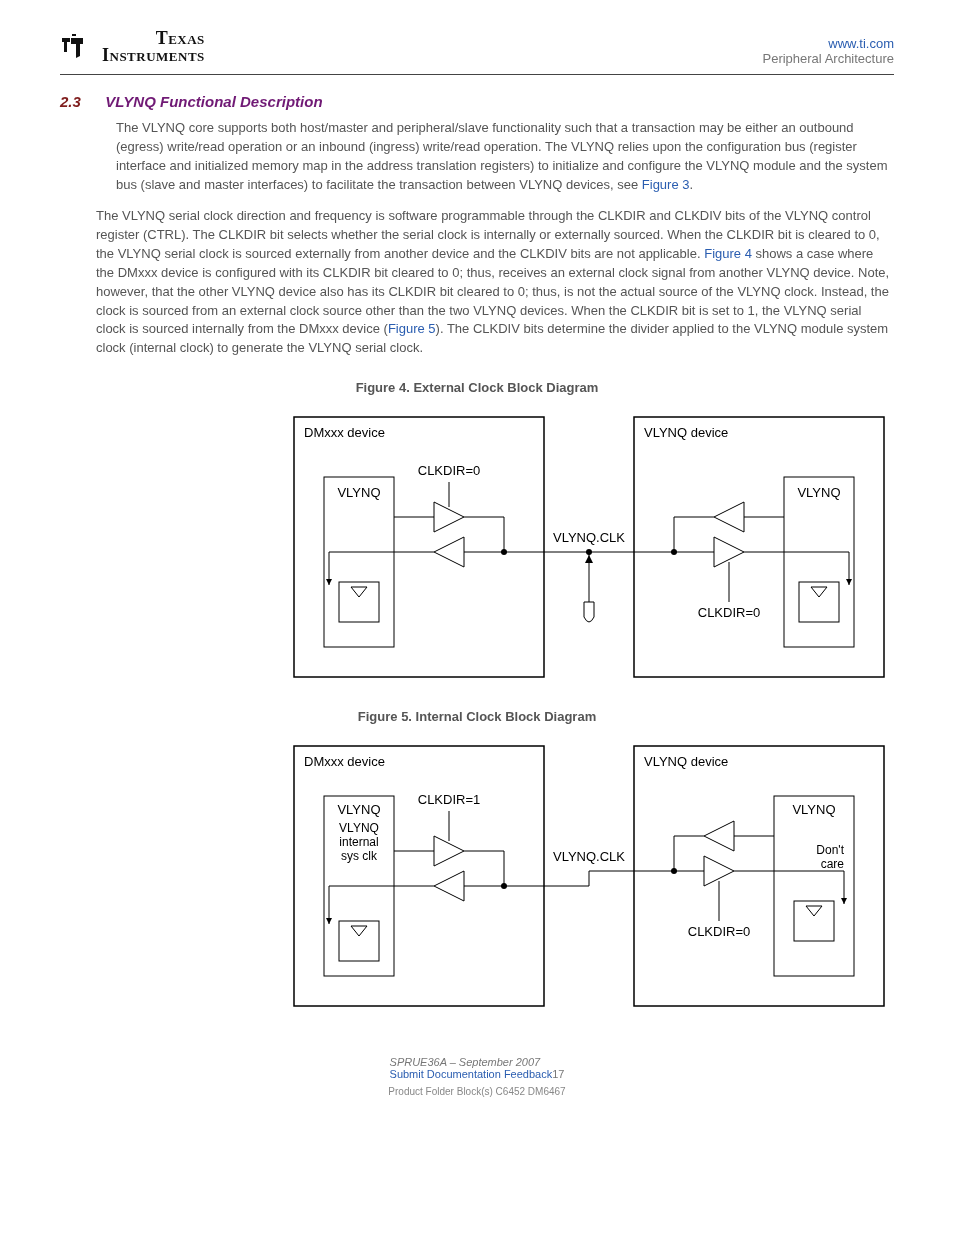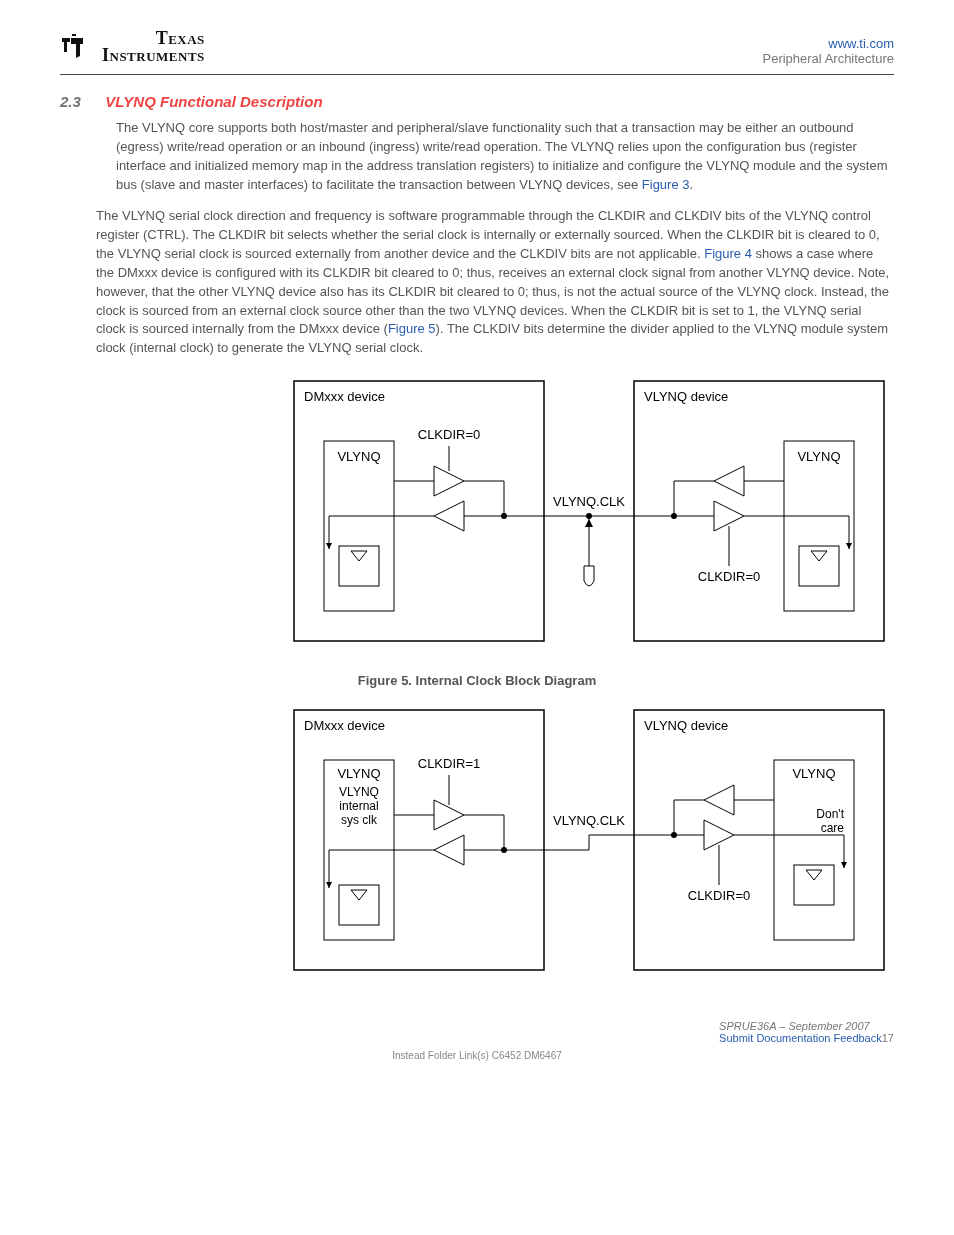--- a/index.html
+++ b/index.html
@@ -39,48 +39,48 @@
     font-size: 13px;
     color: #777;
     margin-top: 6px;
   }
   .header-right a { color: #2a5db0; text-decoration: none; }
   .hr { border-top: 1.5px solid #444; margin: 8px 0 18px 0; }
   .section-num {
     font-size: 15px;
     font-weight: bold;
     font-style: italic;
-    color: #737373;
+    color: #7f1d1d;
     margin-top: 28px;
   }
   .section-title {
     font-size: 15px;
     font-weight: bold;
     font-style: italic;
-    color: #ef4444;
+    color: #701a75;
   }
   .body-text {
     font-size: 13px;
     color: #555;
     line-height: 1.45;
     margin-top: 8px;
   }
   .body-text a { color: #2a5db0; text-decoration: none; }
   .fig-caption {
     text-align: center;
     font-size: 13px;
     font-weight: bold;
     color: #555;
     margin-top: 22px;
     margin-bottom: 12px;
   }
   .figure-wrap { display:flex; justify-content:flex-end; }
   .footer {
     display: flex;
-    justify-content: flex-end;
+    justify-content: center;
     align-items: flex-end;
     font-size: 11px;
     color: #777;
     margin-top: 40px;
   }
   .footer .left { font-style: italic; }
   .footer .left a { color:#2a5db0; font-style: normal; text-decoration:none;}
   .footer .center { text-align:center; font-style: italic; flex:1;}
   .footer .right { text-align:right; }
   .footer-bottom {
@@ -125,20 +125,21 @@
     <a href="#">Figure 3</a><span>.</span>
   </p>
 
 
   <p class="body-text" style="margin-left:36px;">
     <span>The VLYNQ serial clock direction and frequency is software programmable through the CLKDIR and CLKDIV bits of the VLYNQ control register (CTRL). The CLKDIR bit selects whether the serial clock is internally or externally sourced. When the CLKDIR bit is cleared to 0, the VLYNQ serial clock is sourced externally from another device and the CLKDIV bits are not applicable. </span>
     <a href="#">Figure 4</a>
     <span> shows a case where the DMxxx device is configured with its CLKDIR bit cleared to 0; thus, receives an external clock signal from another VLYNQ device. Note, however, that the other VLYNQ device also has its CLKDIR bit cleared to 0; thus, is not the actual source of the VLYNQ clock. Instead, the clock is sourced from an external clock source other than the two VLYNQ devices. When the CLKDIR bit is set to 1, the VLYNQ serial clock is sourced internally from the DMxxx device (</span><a href="#">Figure 5</a><span>). The CLKDIV bits determine the divider applied to the VLYNQ module system clock (internal clock) to generate the VLYNQ serial clock.</span>
   </p>
 
+  <div class="fig-caption">Figure 4. External Clock Block Diagram</div>
   <div class="figure-wrap">
     <svg width="610" height="280" viewBox="0 0 610 280">
 
       <rect x="10" y="10" width="250" height="260" fill="none" stroke="#000" stroke-width="1.5"></rect>
       <text x="20" y="30" font-size="13"><tspan>DMxxx device</tspan></text>
 
       <rect x="40" y="70" width="70" height="170" fill="none" stroke="#000"></rect>
       <text x="75" y="90" font-size="13" text-anchor="middle"><tspan>VLYNQ</tspan></text>
 
       <rect x="55" y="175" width="40" height="40" fill="none" stroke="#000"></rect>
@@ -246,15 +247,15 @@
     </svg>
   </div>
 
   <div class="footer">
     <div class="left">
       <span>SPRUE36A – September 2007</span><br>
       <a href="#">Submit Documentation Feedback</a>
     </div>
     <div class="right">17</div>
   </div>
-  <div class="footer-bottom" style="text-align:center;">Instead Folder Link(s) C6452 DM6467</div>
+  <div class="footer-bottom" style="text-align:center;">Product Folder Block(s) C6452 DM6467</div>
 
 </div>
 
 </body></html>

